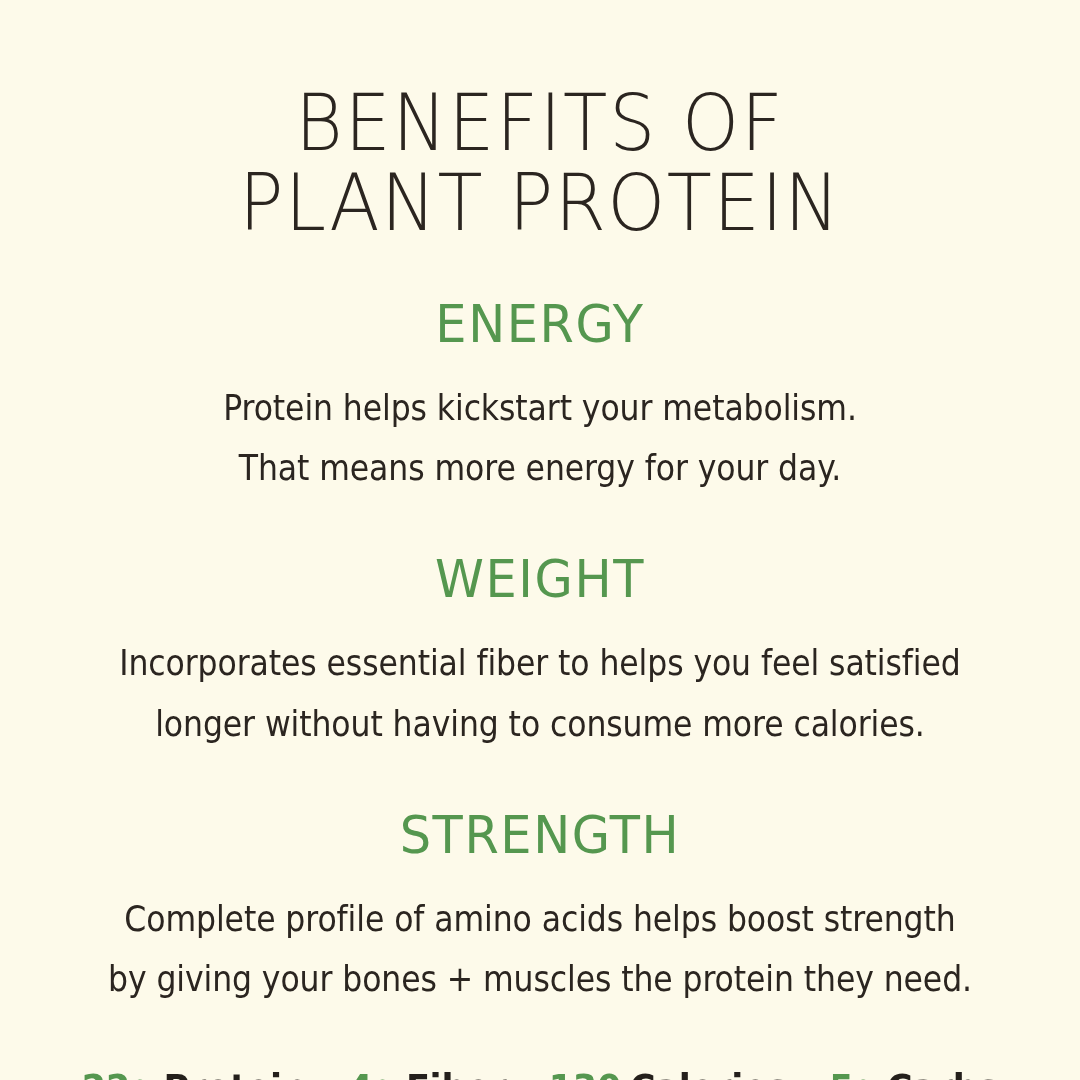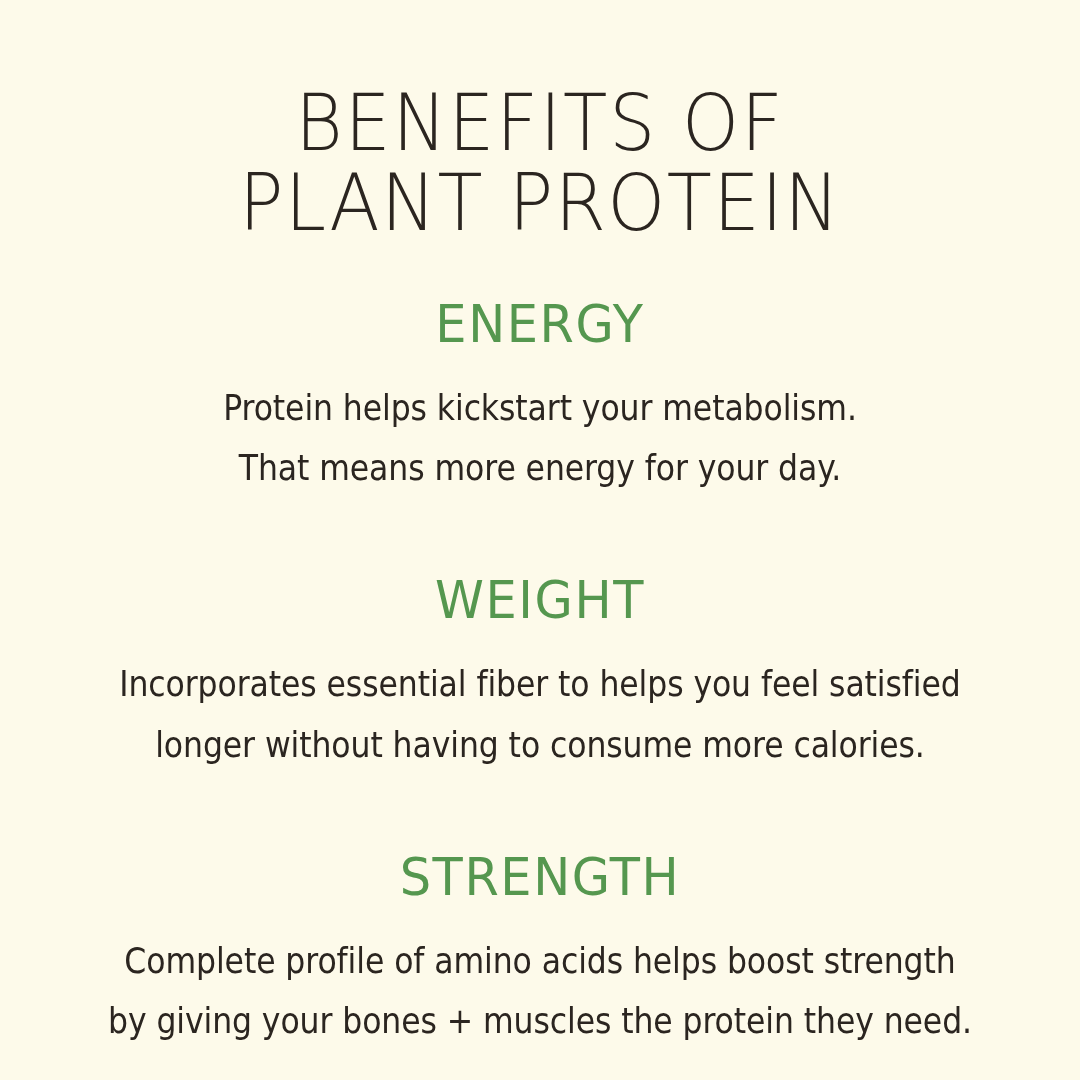--- a/index.html
+++ b/index.html
@@ -50,21 +50,20 @@
     transform: scaleX(0.945);
   }
 
   
   .sections {
     width: 100%;
     margin-top: 56px;
     display: flex;
     flex-direction: column;
     align-items: flex-start;
-    gap: 21px;
   }
   .section {
     width: 100%;
     text-align: center;
   }
   .section + .section {
     margin-top: 56px;
   }
   .section-heading {
     color: #55974F;

